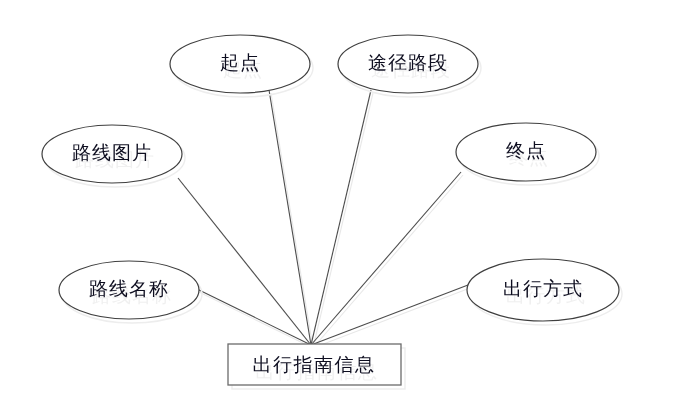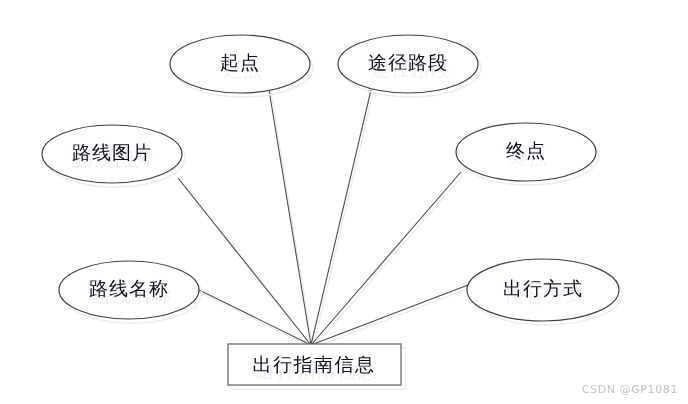--- a/index.html
+++ b/index.html
@@ -156,15 +156,14 @@
         </g>
         <g>
           <rect x="232" y="348" width="173" height="41" class="rect-shadow"></rect>
           <rect x="228" y="344" width="173" height="41" class="rect-shape"></rect>
           <text x="317" y="373" class="entity-text-ghost">出行指南信息</text>
           <text x="314" y="366" class="entity-text">出行指南信息</text>
         </g>
       </g>
   </svg>
 
-  <div id="watermark">CSDN @GP1081</div>
 
 </div>
 
 </body></html>

